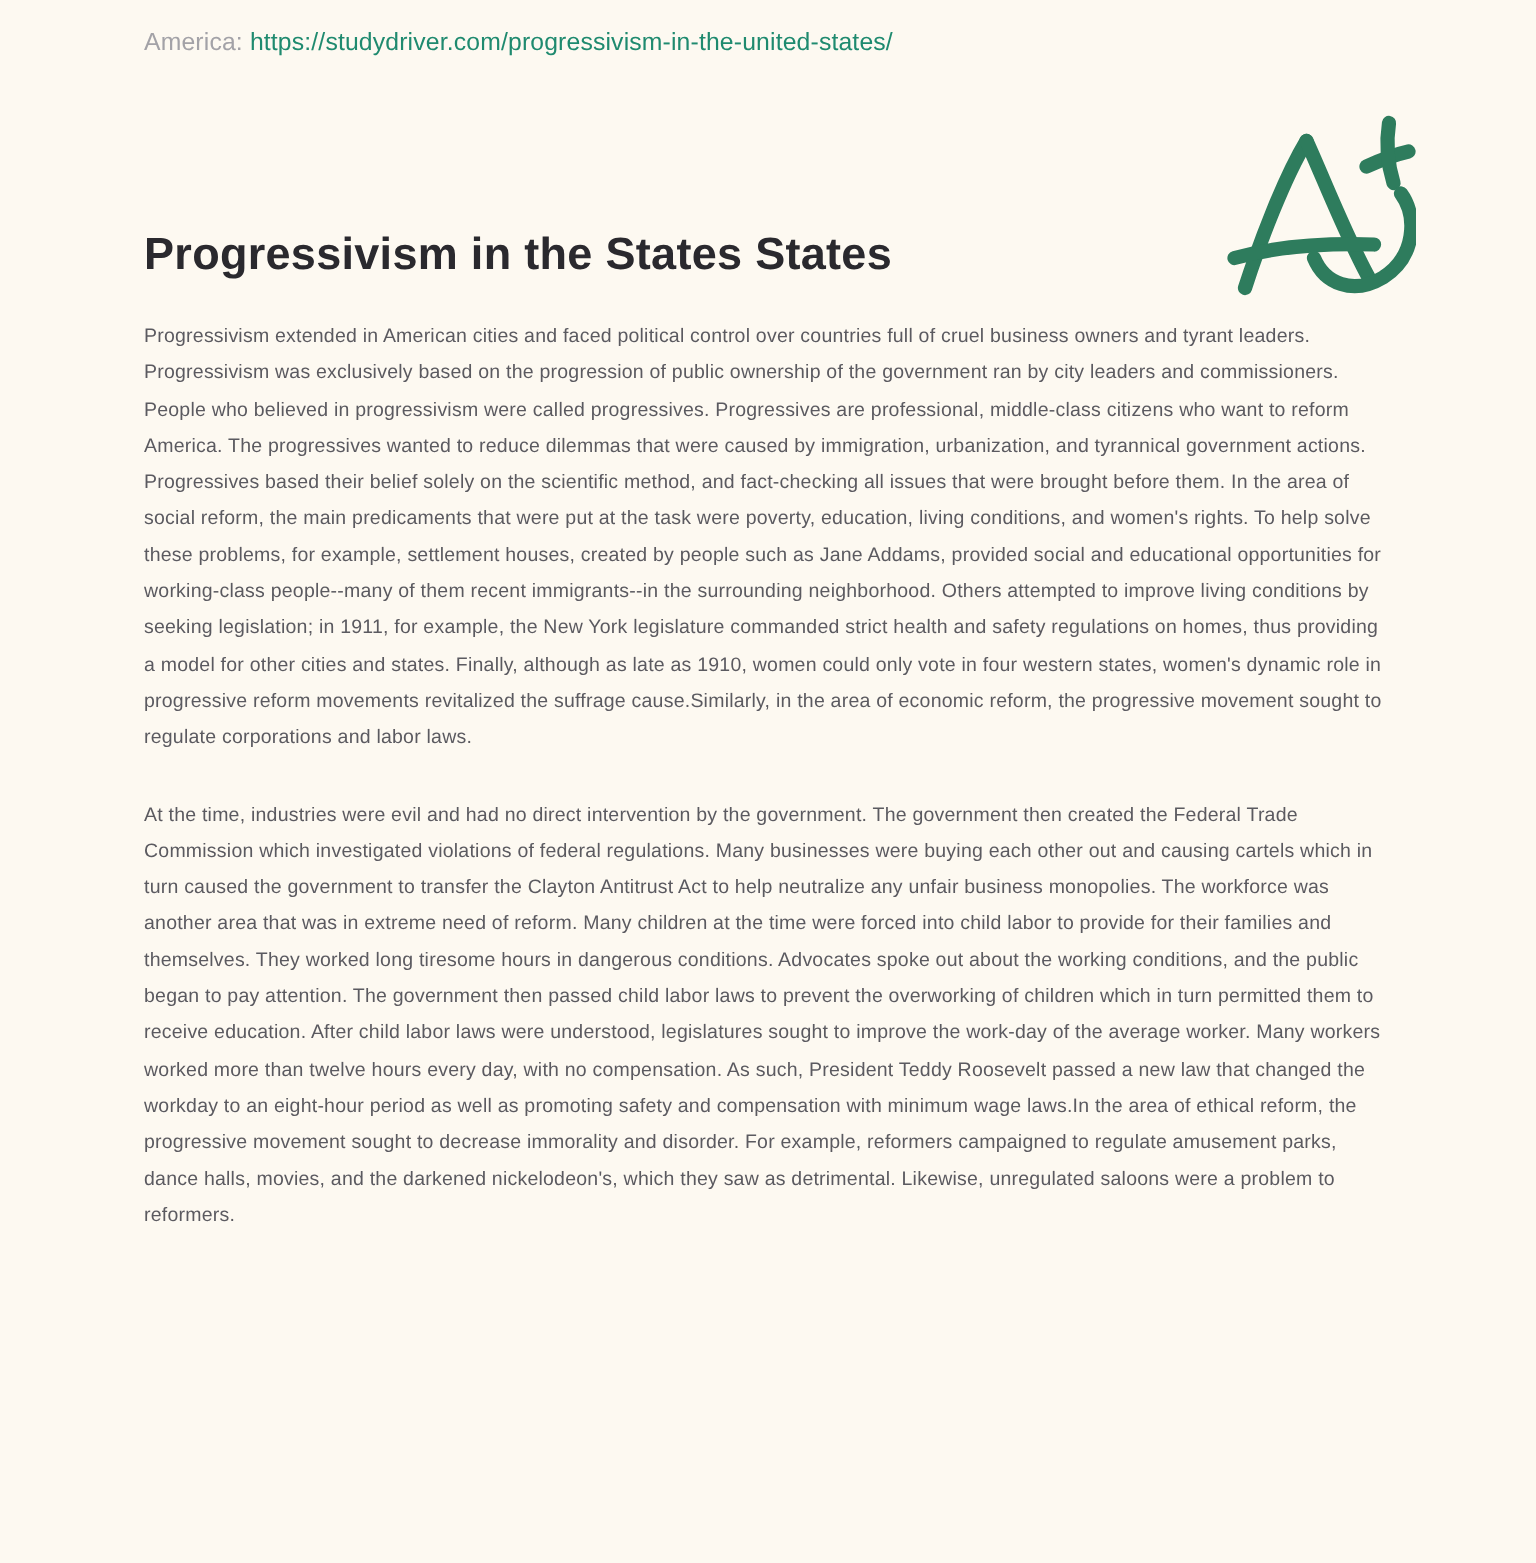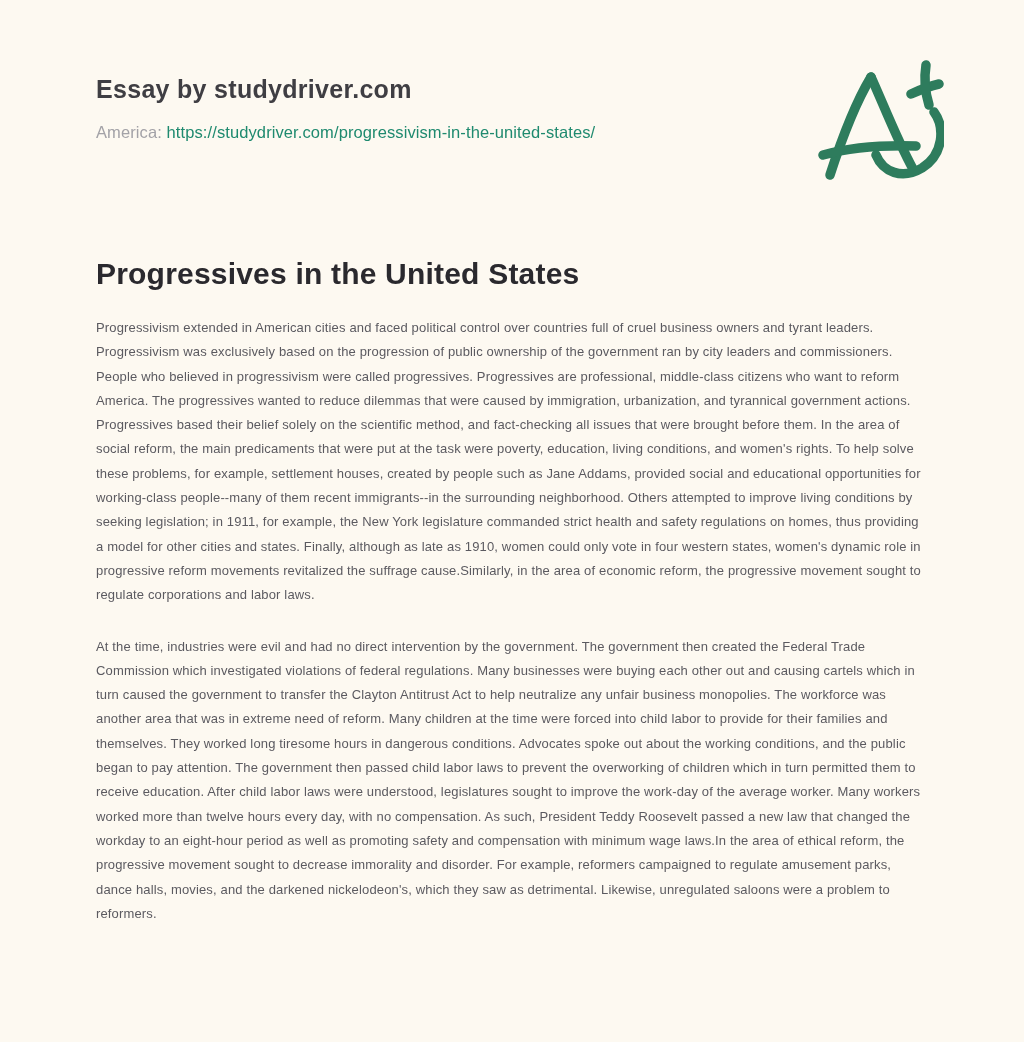--- a/index.html
+++ b/index.html
@@ -92,27 +92,26 @@
       <path d="M 53 21 C 64 45 79 84 95 113"></path>
       <path d="M 5 99 C 30 92 64 89 98 90"></path>
 
       <path d="M 93 38 C 104 33 112 30 121 28"></path>
       <path d="M 108 9 C 106 22 107 36 111 49"></path>
 
       <path d="M 116 56 C 127 71 126 98 104 112 C 84 124 65 116 58 99"></path>
     </svg>
   </div>
 
-  <h1 class="byline">Essay by studydriver.com</h1>
 
   <div class="source-line">
     <span class="source-label">America:</span>
     <a class="source-link" href="#">https://studydriver.com/progressivism-in-the-united-states/</a>
   </div>
 
-  <h2 class="title">Progressives in the United States</h2>
+  <h2 class="title">Progressivism in the States States</h2>
 
   <div class="essay-body">
     <p>Progressivism extended in American cities and faced political control over countries full of cruel business owners and tyrant leaders. Progressivism was exclusively based on the progression of public ownership of the government ran by city leaders and commissioners. People who believed in progressivism were called progressives. Progressives are professional, middle-class citizens who want to reform America. The progressives wanted to reduce dilemmas that were caused by immigration, urbanization, and tyrannical government actions. Progressives based their belief solely on the scientific method, and fact-checking all issues that were brought before them. In the area of social reform, the main predicaments that were put at the task were poverty, education, living conditions, and women's rights. To help solve these problems, for example, settlement houses, created by people such as Jane Addams, provided social and educational opportunities for working-class people--many of them recent immigrants--in the surrounding neighborhood. Others attempted to improve living conditions by seeking legislation; in 1911, for example, the New York legislature commanded strict health and safety regulations on homes, thus providing a model for other cities and states. Finally, although as late as 1910, women could only vote in four western states, women's dynamic role in progressive reform movements revitalized the suffrage cause.Similarly, in the area of economic reform, the progressive movement sought to regulate corporations and labor laws.</p>
     <p>At the time, industries were evil and had no direct intervention by the government. The government then created the Federal Trade Commission which investigated violations of federal regulations. Many businesses were buying each other out and causing cartels which in turn caused the government to transfer the Clayton Antitrust Act to help neutralize any unfair business monopolies. The workforce was another area that was in extreme need of reform. Many children at the time were forced into child labor to provide for their families and themselves. They worked long tiresome hours in dangerous conditions. Advocates spoke out about the working conditions, and the public began to pay attention. The government then passed child labor laws to prevent the overworking of children which in turn permitted them to receive education. After child labor laws were understood, legislatures sought to improve the work-day of the average worker. Many workers worked more than twelve hours every day, with no compensation. As such, President Teddy Roosevelt passed a new law that changed the workday to an eight-hour period as well as promoting safety and compensation with minimum wage laws.In the area of ethical reform, the progressive movement sought to decrease immorality and disorder. For example, reformers campaigned to regulate amusement parks, dance halls, movies, and the darkened nickelodeon's, which they saw as detrimental. Likewise, unregulated saloons were a problem to reformers.</p>
   </div>
 
 </div>
 
 </body></html>

